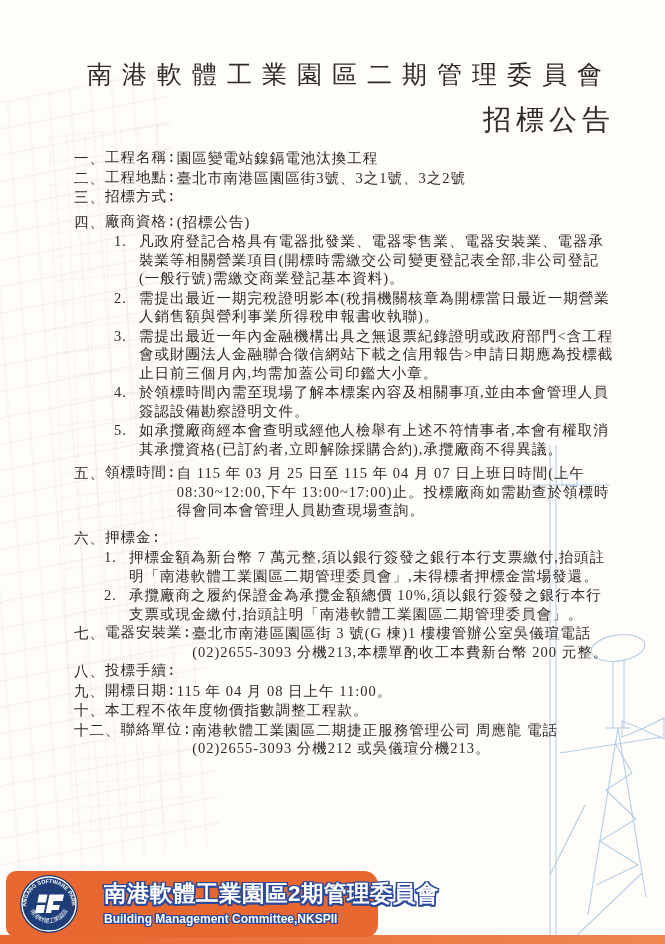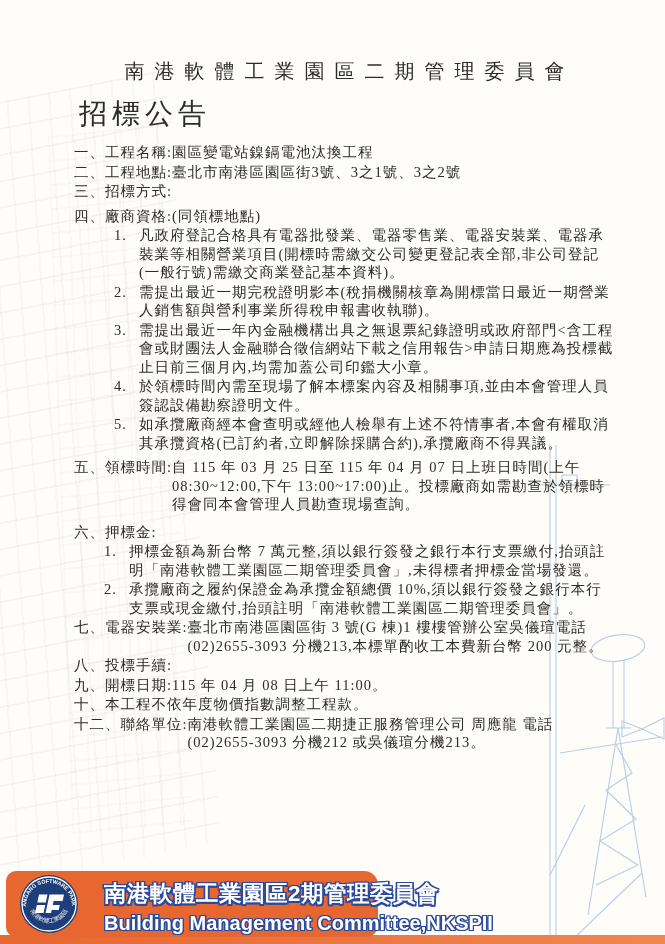--- a/index.html
+++ b/index.html
@@ -36,35 +36,35 @@
     opacity:.85;
     pointer-events:none;
   }
   .content{
     position:absolute;left:0;top:0;width:665px;
     padding:58px 50px 0 74px;
     box-sizing:border-box;
   }
   .title{
     text-align:center;
-    font-size:20px;font-weight:normal;
+    font-size:25px;font-weight:normal;
     letter-spacing:10px;
     margin:0 0 0 10px;
     white-space:nowrap;
   }
   .subtitle{
-    text-align:left;
+    text-align:right;
     font-size:28px;font-weight:normal;
     letter-spacing:5px;
     margin:10px 0 0 5px;
   }
   .list{margin-top:10px;font-size:14.5px;line-height:18.5px;letter-spacing:1px;}
   .row{display:flex;align-items:flex-start;}
   .num{white-space:nowrap;flex:none;}
-  .lbl{white-space:nowrap;flex:none;}
+  .lbl{white-space:nowrap;flex:none;font-family:Liberation Mono, monospace;}
   .val{flex:1;min-width:0;}
   .item{margin-top:1px;}
   .gap-sm{margin-top:6px;}
   .gap-md{margin-top:9px;}
   .sublist{padding-left:40px;}
   .sublist.tight{padding-left:30px;}
   .subrow{display:flex;align-items:flex-start;margin-top:1px;}
   .subrow .num{width:25px;}
   
   .footer-strip{
@@ -87,21 +87,21 @@
     font-size:22.5px;font-weight:bold;color:#ffffff;
     letter-spacing:0.5px;white-space:nowrap;
     text-shadow:
       -1.5px -1.5px 0 #2b4a9c, 1.5px -1.5px 0 #2b4a9c,
       -1.5px  1.5px 0 #2b4a9c, 1.5px  1.5px 0 #2b4a9c,
       0 -1.5px 0 #2b4a9c, 0 1.5px 0 #2b4a9c,
       -1.5px 0 0 #2b4a9c, 1.5px 0 0 #2b4a9c;
   }
   .org-en{
     font-family:"Liberation Sans","DejaVu Sans",sans-serif;
-    font-size:20px;font-weight:bold;color:#ffffff;
+    font-size:12px;font-weight:bold;color:#ffffff;
     margin-top:3px;white-space:nowrap;
     text-shadow:
       -1.2px -1.2px 0 #2b4a9c, 1.2px -1.2px 0 #2b4a9c,
       -1.2px  1.2px 0 #2b4a9c, 1.2px  1.2px 0 #2b4a9c,
       0 -1.2px 0 #2b4a9c, 0 1.2px 0 #2b4a9c,
       -1.2px 0 0 #2b4a9c, 1.2px 0 0 #2b4a9c;
   }
 </style>
 </head>
 <body>
@@ -152,21 +152,21 @@
 
       <div class="row item">
         <span class="num">三、</span>
         <span class="lbl">招標方式:</span>
       </div>
 
       <div class="item gap-sm">
         <div class="row">
           <span class="num">四、</span>
           <span class="lbl">廠商資格:</span>
-          <span class="val">(同領標地點)</span>
+          <span class="val">(招標公告)</span>
         </div>
         <div class="sublist">
           <div class="subrow">
             <span class="num">1.</span>
             <span class="val">凡政府登記合格具有電器批發業、電器零售業、電器安裝業、電器承裝業等相關營業項目(開標時需繳交公司變更登記表全部,非公司登記(一般行號)需繳交商業登記基本資料)。</span>
           </div>
           <div class="subrow">
             <span class="num">2.</span>
             <span class="val">需提出最近一期完稅證明影本(稅捐機關核章為開標當日最近一期營業人銷售額與營利事業所得稅申報書收執聯)。</span>
           </div>

